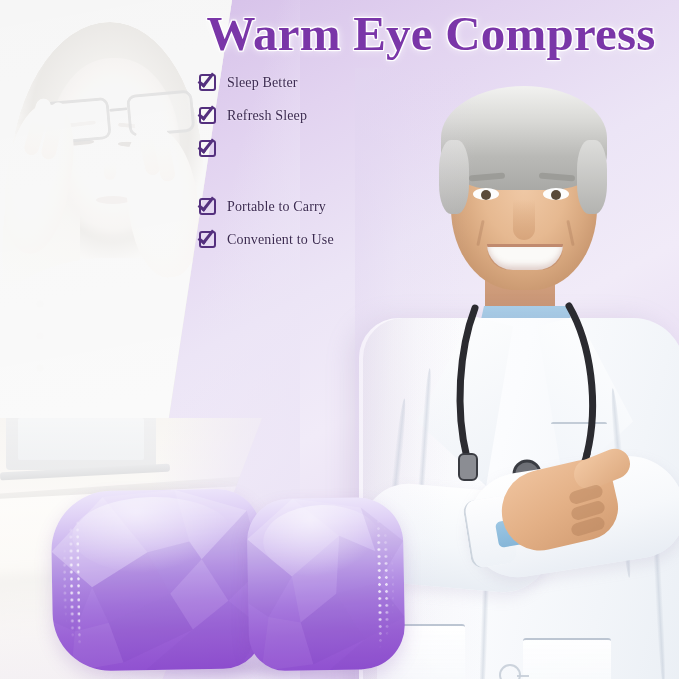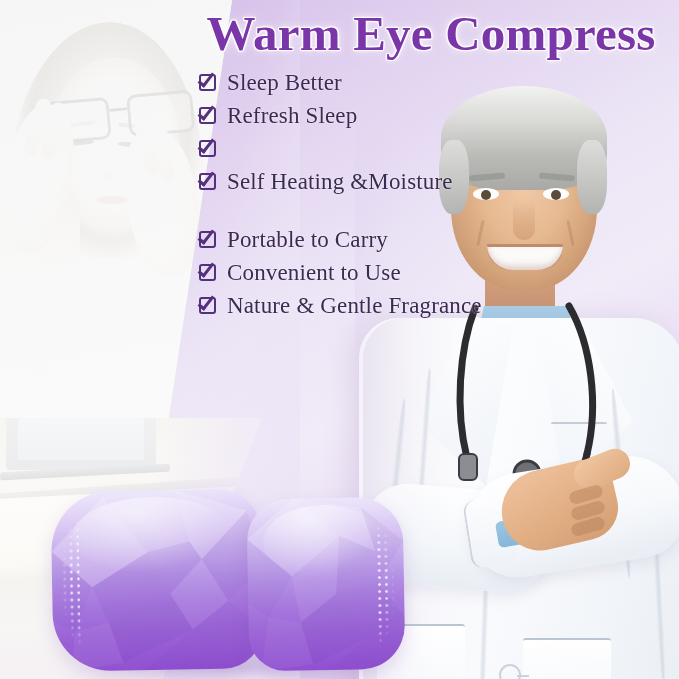--- a/index.html
+++ b/index.html
@@ -297,21 +297,21 @@
     position:absolute; left:0; top:1px; width:17px; height:17px;
     border:2px solid #54307e; border-radius:3px;
   }
   .chk .tick {
     position:absolute; left:3px; top:-3px; width:8px; height:17px;
     border-right:3px solid #54307e; border-bottom:3px solid #54307e;
     transform:rotate(38deg);
   }
   .btext {
     font-family:"Liberation Serif", serif;
-    font-size:23px; color:#3c2a52; letter-spacing:.15px;
+    font-size:14px; color:#3c2a52; letter-spacing:.15px;
     white-space:nowrap;
     text-shadow:0 0 2px rgba(255,255,255,.8);
   }
 
   
   .product { position:absolute; left:52px; top:482px; width:350px; height:197px; }
   .pad {
     position:absolute; overflow:hidden;
     background:linear-gradient(178deg,
       #efe9fb 0%, #e0d2f6 14%, #cbb4ee 30%,
@@ -483,50 +483,36 @@
             <span class="tick"></span>
           </span>
         <span class="btext">Refresh Sleep</span>
       </div>
       <div class="brow">
         <span class="chk">
             <span class="box"></span>
             <span class="tick"></span>
           </span>
       </div>
-      <div class="brow">
-        <span class="chk">
-            <span class="box"></span>
-            <span class="tick"></span>
-          </span>
-        <span class="btext">Self Heating &amp;Moisture</span>
-      </div>
     </div>
 
     <div class="bgroup">
       <div class="brow">
         <span class="chk">
             <span class="box"></span>
             <span class="tick"></span>
           </span>
         <span class="btext">Portable to Carry</span>
       </div>
       <div class="brow">
         <span class="chk">
             <span class="box"></span>
             <span class="tick"></span>
           </span>
         <span class="btext">Convenient to Use</span>
-      </div>
-      <div class="brow">
-        <span class="chk">
-            <span class="box"></span>
-            <span class="tick"></span>
-          </span>
-        <span class="btext">Nature &amp; Gentle Fragrance</span>
       </div>
     </div>
 
   </div>
 
   <div class="product">
     <div class="pad-shadow"></div>
 
     <div class="pad left">
       <div class="facets">

